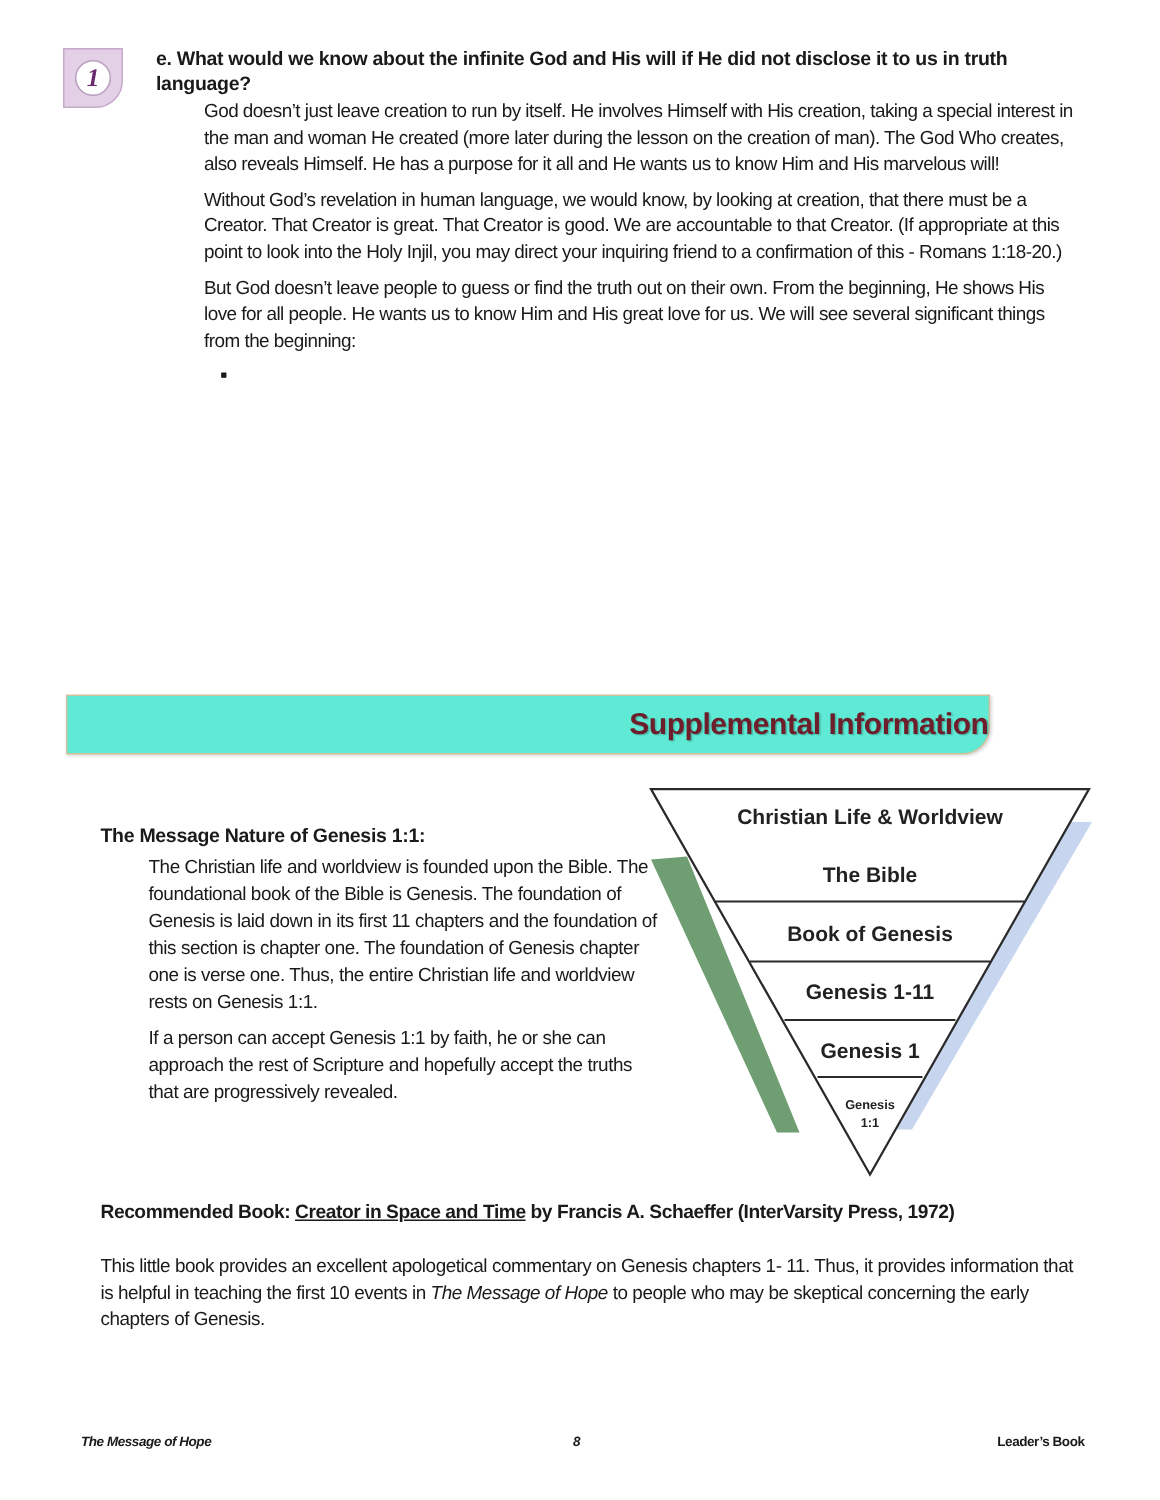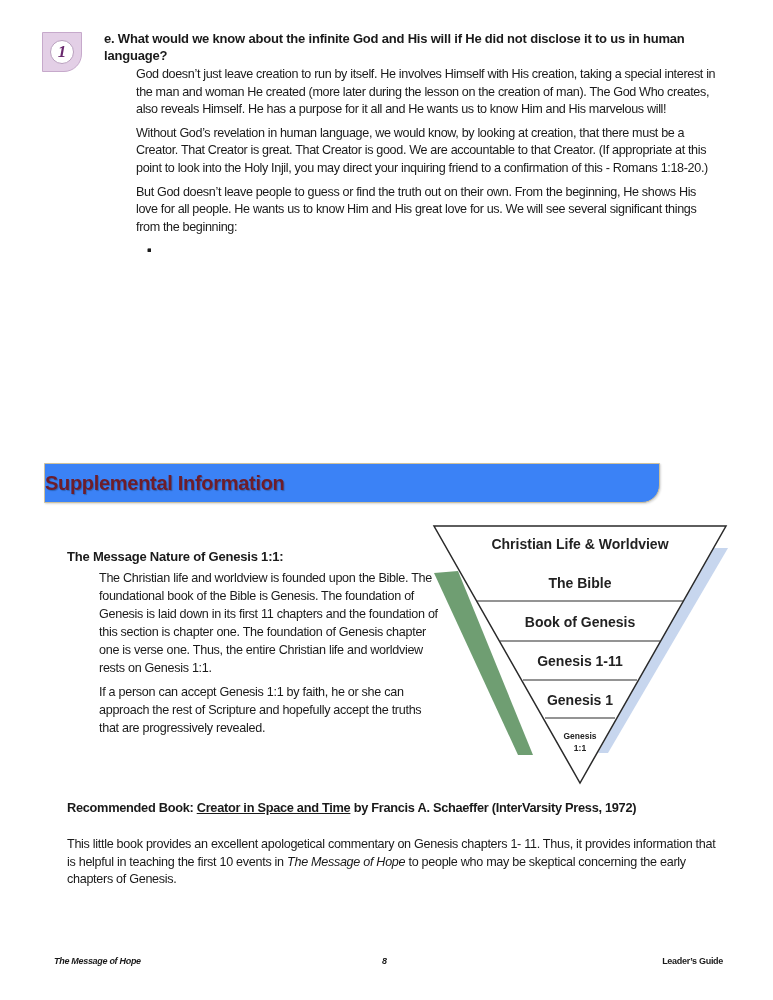--- a/index.html
+++ b/index.html
@@ -15,22 +15,22 @@
            font-size: 17px; color: #6a2a6e; }
   .question { position: absolute; left: 104px; top: 30px; width: 610px;
               font-weight: bold; font-size: 13px; line-height: 17px; letter-spacing: -0.2px; }
   .body-block { position: absolute; left: 136px; top: 66px; width: 580px;
                 font-size: 12.6px; line-height: 17.6px; letter-spacing: -0.35px; }
   .body-block p { margin: 0 0 6px 0; }
   .body-block ul { margin: 0; padding: 0; list-style: none; }
   .body-block li { position: relative; padding-left: 32px; margin-bottom: 6px; }
   .body-block li .bullet { position: absolute; left: 11px; top: 0; }
   .banner { position: absolute; left: 44px; top: 463px; width: 616px; height: 40px;
-            background: #3b82f6; border: 1px solid #cfc19c; border-bottom-right-radius: 18px;
-            box-sizing: border-box; display: flex; align-items: center; justify-content: flex-start;
+            background: #5eead4; border: 1px solid #cfc19c; border-bottom-right-radius: 18px;
+            box-sizing: border-box; display: flex; align-items: center; justify-content: flex-end;
             box-shadow: 1px 1px 2px rgba(0,0,0,0.15); }
   .banner span { font-weight: bold; font-size: 20px; color: #6e1d2a; letter-spacing: -0.3px;
                  text-shadow: 1px 1px 1px rgba(0,0,0,0.25); }
   .crucial-title { position: absolute; left: 67px; top: 549px; font-weight: bold; font-size: 13px;
                    letter-spacing: -0.2px; }
   .crucial-body { position: absolute; left: 99px; top: 569px; width: 345px;
                   font-size: 12.6px; line-height: 18px; letter-spacing: -0.3px; }
   .crucial-body p { margin: 0 0 6px 0; }
   .pyramid { position: absolute; left: 420px; top: 515px; width: 320px; height: 280px; }
   .recommend { position: absolute; left: 67px; top: 800px; font-weight: bold; font-size: 12.8px;
@@ -44,21 +44,21 @@
   .footer.center { left: 382px; font-style: italic; }
   .footer.right { right: 50px; }
 </style>
 </head>
 <body>
 
 <div class="badge">
   <div class="circle">1</div>
 </div>
 
-<div class="question">e. What would we know about the infinite God and His will if He did not disclose it to us in human language?</div>
+<div class="question">e. What would we know about the infinite God and His will if He did not disclose it to us in truth language?</div>
 
 <div class="body-block">
   <p>God doesn’t just leave creation to run by itself. He involves Himself with His creation, taking a special interest in the man and woman He created (more later during the lesson on the creation of man). The God Who creates, also reveals Himself. He has a purpose for it all and He wants us to know Him and His marvelous will!</p>
   <p>Without God’s revelation in human language, we would know, by looking at creation, that there must be a Creator. That Creator is great. That Creator is good. We are accountable to that Creator. (If appropriate at this point to look into the Holy Injil, you may direct your inquiring friend to a confirmation of this - Romans 1:18-20.)</p>
   <p>But God doesn’t leave people to guess or find the truth out on their own. From the beginning, He shows His love for all people. He wants us to know Him and His great love for us. We will see several significant things from the beginning:</p>
   <ul>
     <li><span class="bullet">▪</span></li>
     <li><span class="bullet">▪</span></li>
     <li><span class="bullet">▪</span></li>
   </ul>
@@ -93,13 +93,13 @@
 
 <div class="recommend">
   <span>Recommended Book: </span><span class="u">Creator in Space and Time</span><span> by Francis A. Schaeffer (InterVarsity Press, 1972)</span>
 </div>
 <div class="rec-body">
   <span>This little book provides an excellent apologetical commentary on Genesis chapters 1- 11. Thus, it provides information that is helpful in teaching the first 10 events in </span><i>The Message of Hope</i><span> to people who may be skeptical concerning the early chapters of Genesis.</span>
 </div>
 
 <div class="footer left">The Message of Hope</div>
 <div class="footer center">8</div>
-<div class="footer right">Leader’s Guide</div>
+<div class="footer right">Leader’s Book</div>
 
 </body></html>

